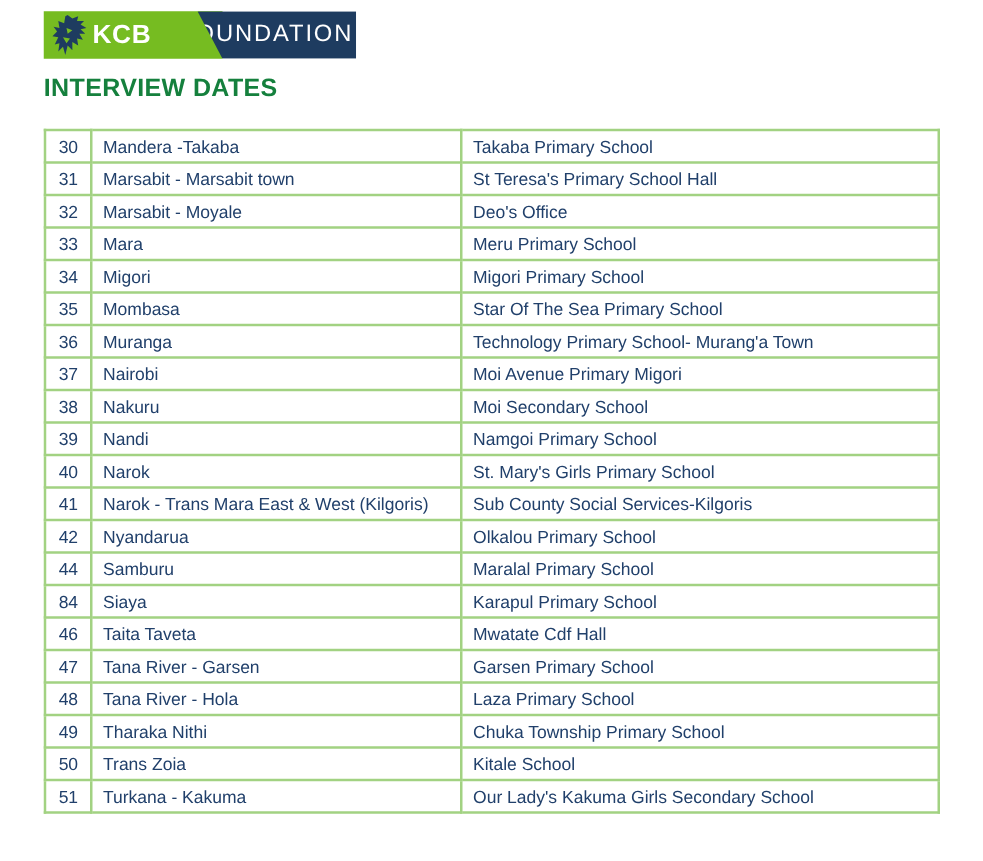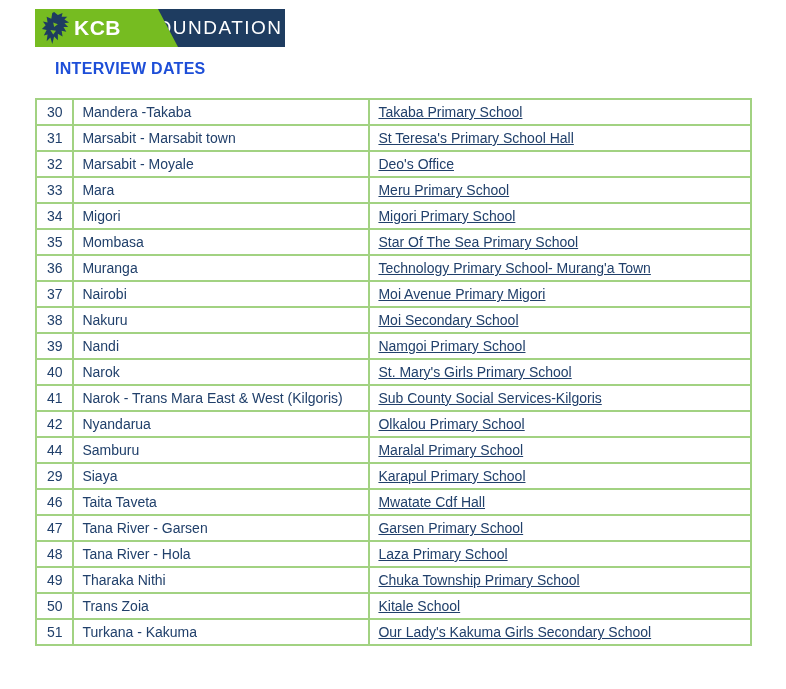--- a/index.html
+++ b/index.html
@@ -33,44 +33,44 @@
     display: flex; align-items: center; justify-content: center;
     position: relative; z-index: 2;
   }
   .foundation-text {
     color: #ffffff; font-size: 19px; font-weight: 400;
     letter-spacing: 1.5px; padding-left: 18px;
   }
 
   
   .heading {
-    color: #1d4ed8; font-size: 16px; font-weight: bold;
+    color: #15803d; font-size: 20px; font-weight: bold;
     letter-spacing: 0.3px;
-    margin-top: 21px; margin-bottom: 20px; margin-left: 20px;
+    margin-top: 21px; margin-bottom: 20px;
   }
 
   
   table.interview {
     border-collapse: collapse;
     width: 717px;
     table-layout: fixed;
   }
   table.interview td {
     border: 2px solid #A2D282;
     color: #21406B;
     font-size: 14px;
     height: 20px;
     padding: 2px 8px;
     line-height: 20px;
     white-space: nowrap;
     overflow: hidden;
   }
   td.c-no { width: 35px; text-align: center; padding: 2px 2px; }
   td.c-loc { width: 277px; }
-  td.c-venue { width: 357px; text-decoration: underline; }
+  td.c-venue { width: 357px; }
 </style>
 </head>
 <body>
 
 <div class="page">
 
   <div class="logo">
     <div class="logo-green">
       <svg class="lion" viewBox="0 0 32 36">
         <path fill="#1E3C60" d="M14 1 L18 4 L23 2 L22 6 L28 6 L25 9 L30 12 L25 13 L29 17 L24 17 L27 22 L22 21 L23 27 L18 24 L18 31 L14 27 L12 35 L10 28 L6 32 L7 25 L3 26 L6 20 L1 19 L5 15 L2 11 L7 12 L6 6 L11 8 L12 2 Z"></path>
@@ -167,21 +167,21 @@
         </tr>
 
 
         <tr>
           <td class="c-no">44</td>
           <td class="c-loc">Samburu</td>
           <td class="c-venue">Maralal Primary School</td>
         </tr>
 
         <tr>
-          <td class="c-no">29</td>
+          <td class="c-no">84</td>
           <td class="c-loc">Siaya</td>
           <td class="c-venue">Karapul Primary School</td>
         </tr>
 
         <tr>
           <td class="c-no">46</td>
           <td class="c-loc">Taita Taveta</td>
           <td class="c-venue">Mwatate Cdf Hall</td>
         </tr>
 

